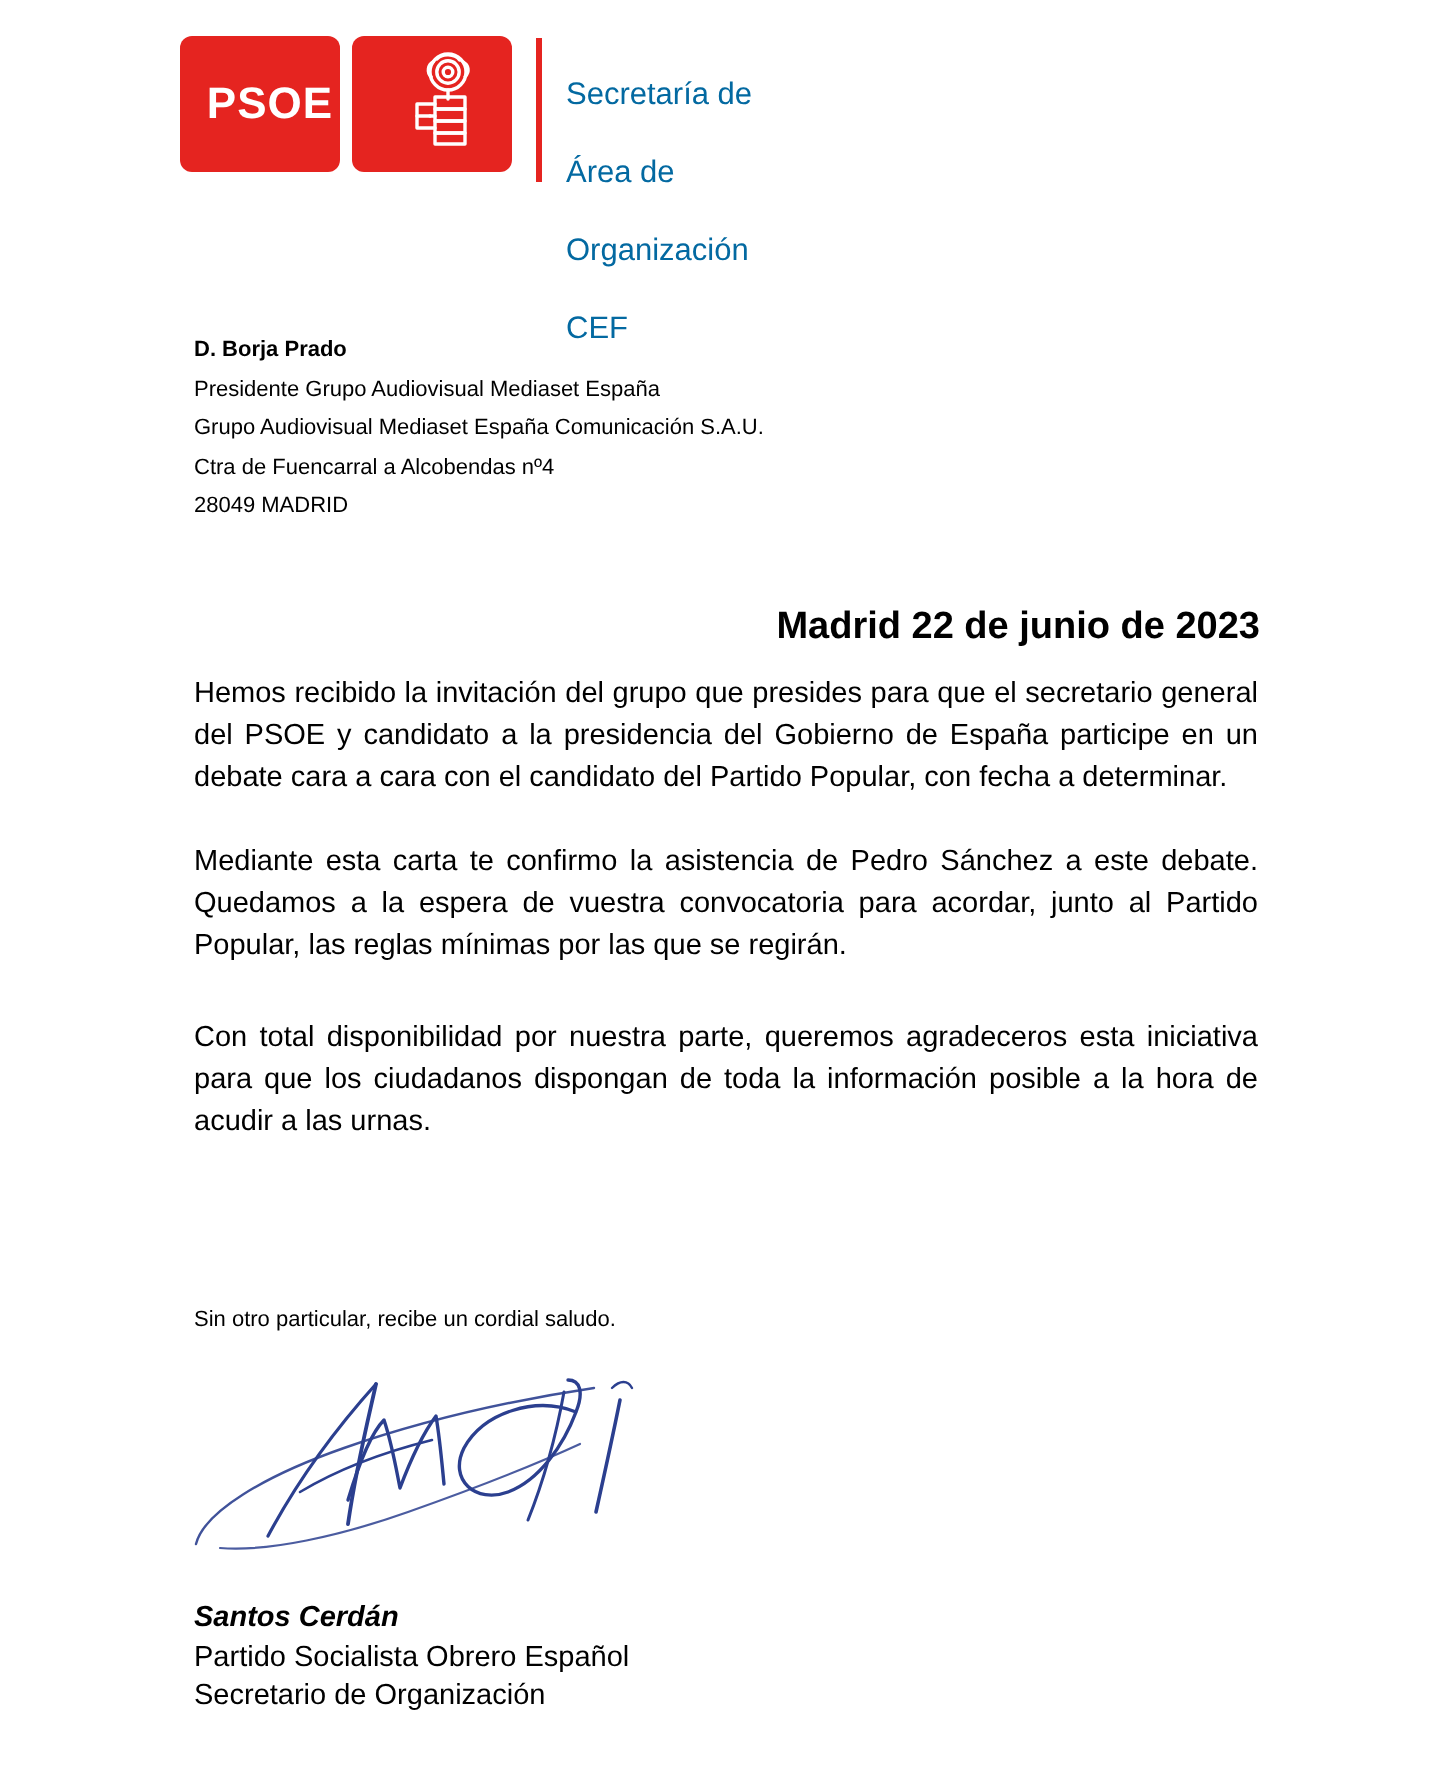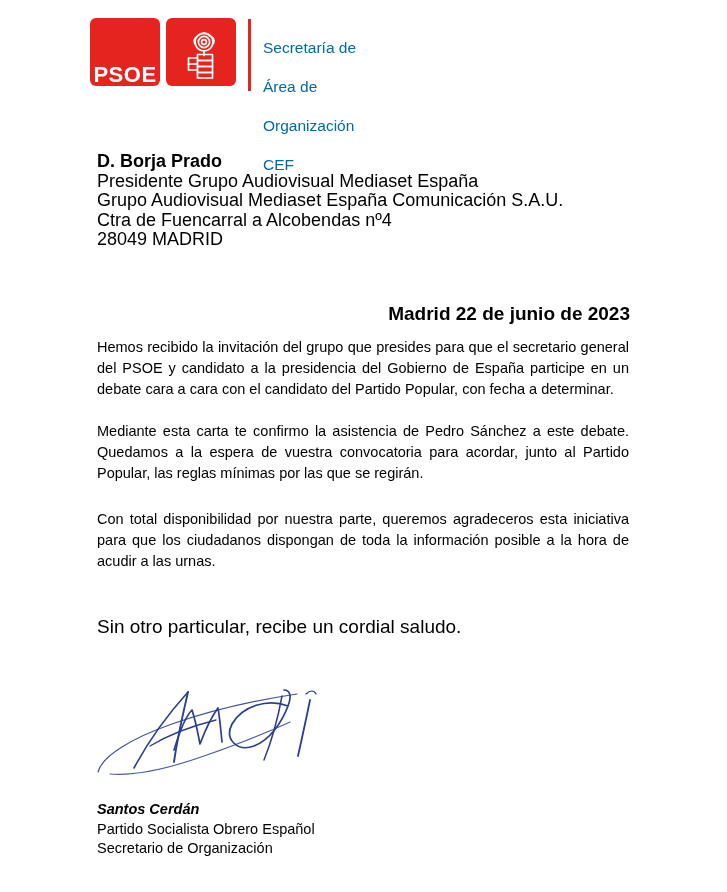--- a/index.html
+++ b/index.html
@@ -30,22 +30,23 @@
     left: 90px;
     top: 18px;
     display: flex;
     align-items: flex-start;
   }
   .logo-tile {
     width: 70px;
     height: 68px;
     border-radius: 6px;
     display: flex;
-    align-items: flex-end;
+    align-items: center;
     justify-content: center;
+    padding-left: 10px;
   }
   .logo-tile.wordmark {
     margin-right: 6px;
   }
   .logo-word {
     color: #ffffff;
     font-family: "Liberation Sans", sans-serif;
     font-weight: bold;
     font-size: 22px;
     letter-spacing: 0.5px;
@@ -69,22 +70,22 @@
     white-space: pre-line;
   }
   .dept-line {
     display: block;
   }
 
   
   .recipient {
     position: absolute;
     left: 97px;
-    top: 152px;
-    font-size: 18px;
+    top: 166px;
+    font-size: 11px;
     line-height: 19.5px;
   }
   .recipient .name {
     font-weight: bold;
   }
   .recipient div {
     white-space: nowrap;
   }
 
   
@@ -114,22 +115,22 @@
   }
   .para:last-child {
     margin-bottom: 0;
     margin-top: 25px;
   }
 
   
   .closing {
     position: absolute;
     left: 97px;
-    top: 616px;
-    font-size: 19px;
+    top: 650px;
+    font-size: 11px;
     line-height: 21px;
   }
 
   
   .signature {
     position: absolute;
     left: 92px;
     top: 676px;
     width: 280px;
     height: 112px;

